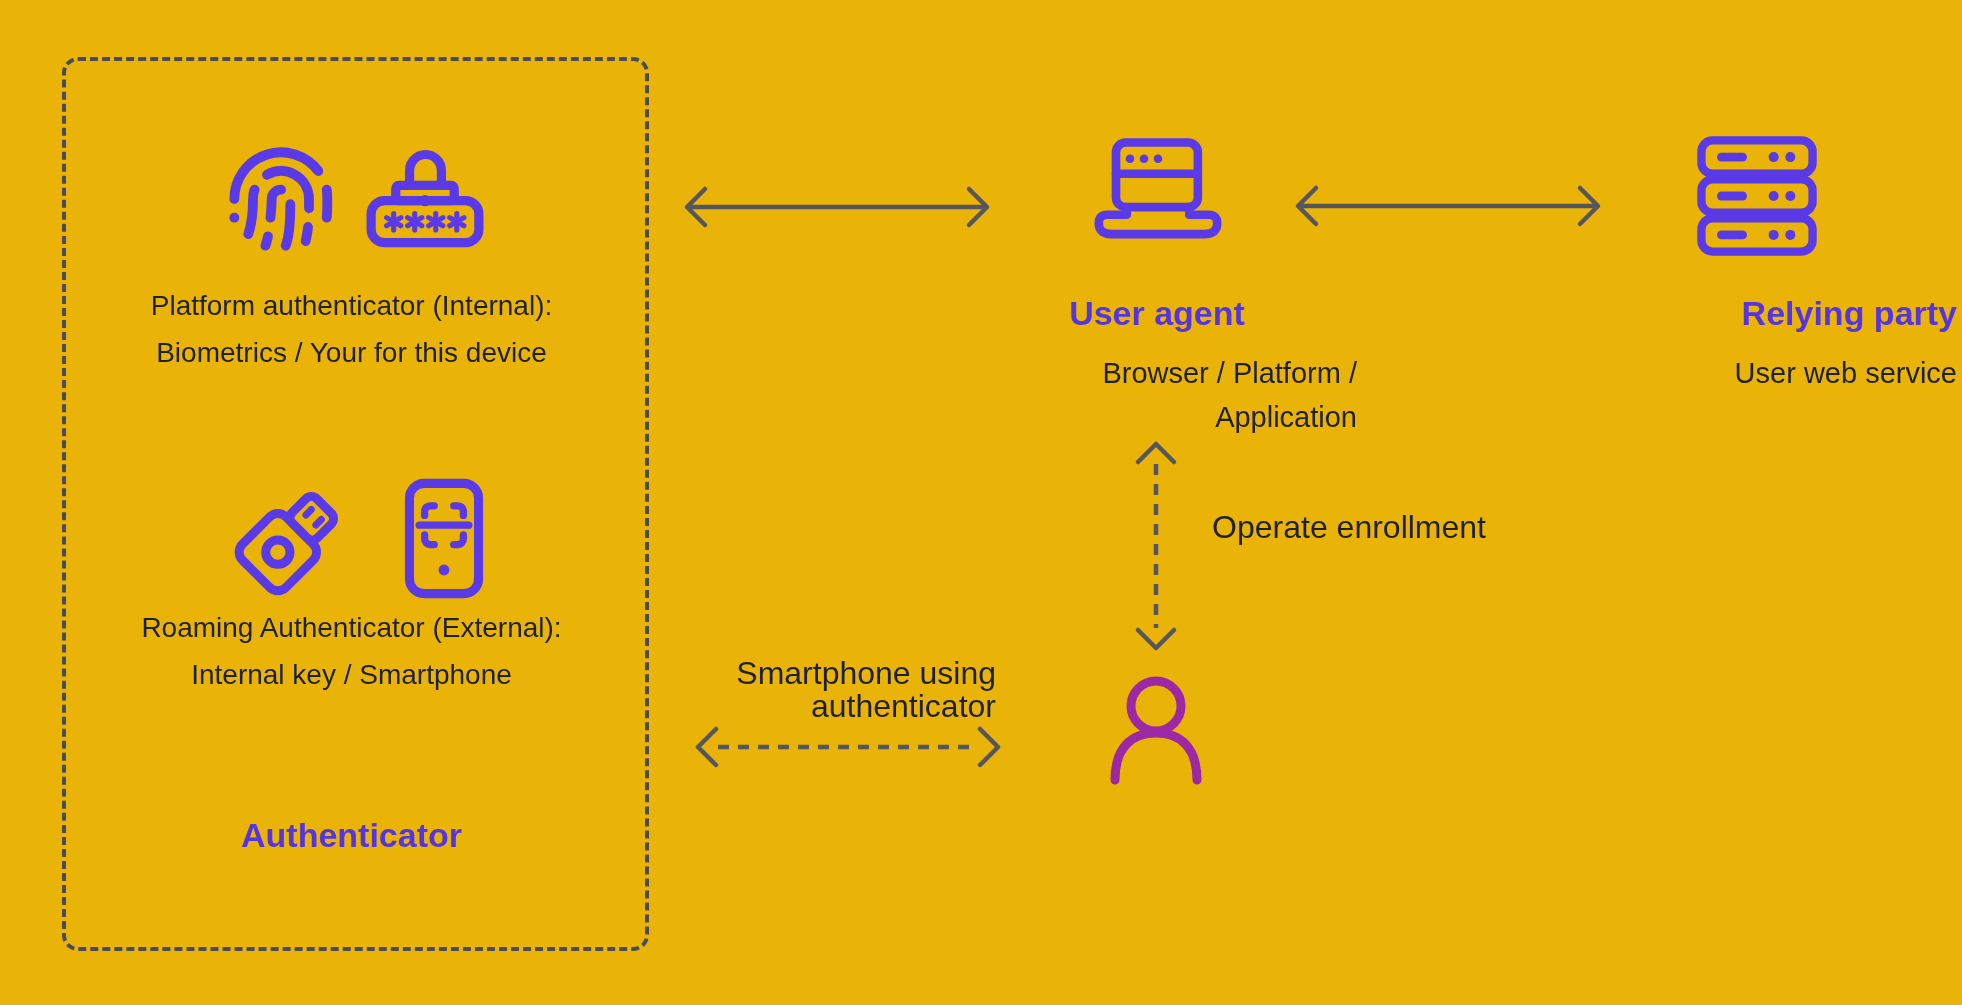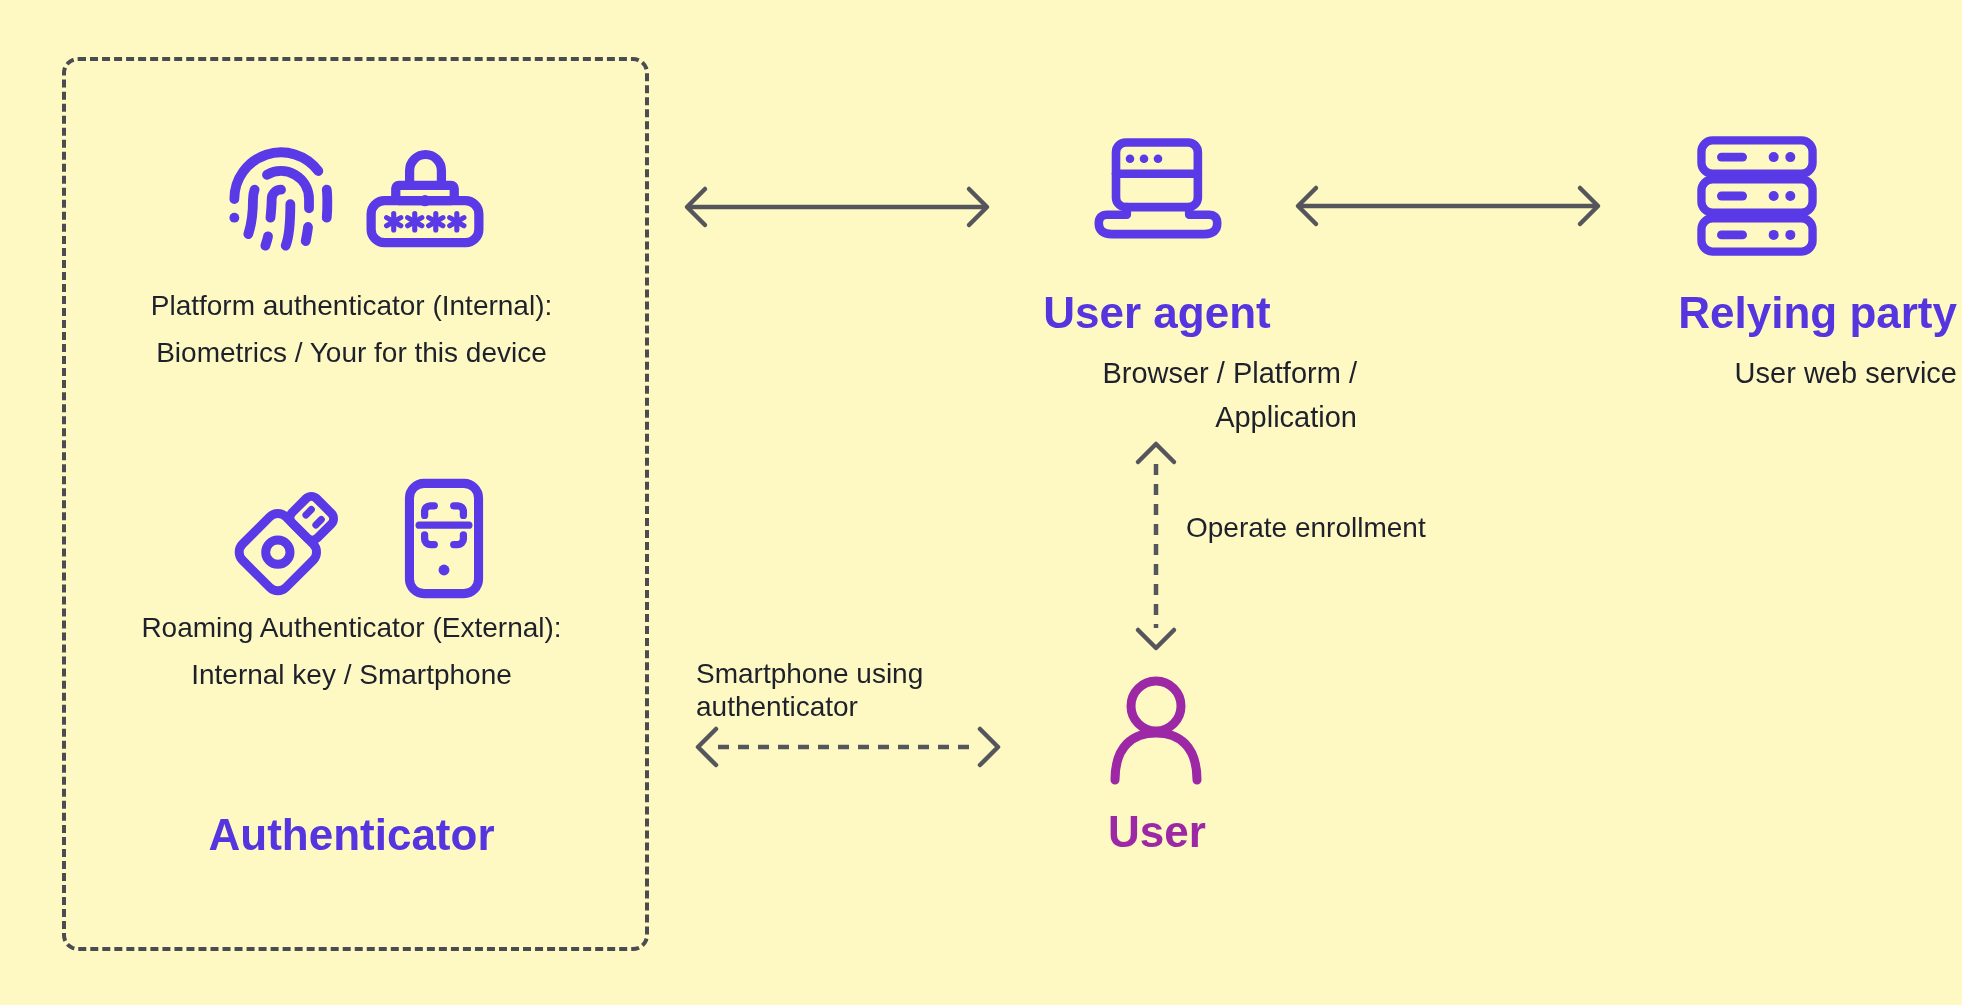--- a/index.html
+++ b/index.html
@@ -1,29 +1,29 @@
 <!DOCTYPE html>
 <html><head>
 <meta charset="utf-8">
 <style>
   html,body{margin:0;padding:0;background:#F7F7FA;}
   #canvas{
     position:relative;width:1962px;height:1005px;overflow:hidden;
-    background:#fef9c3;
+    background:#eab308;
     font-family:"Liberation Sans",sans-serif;
     color:#1E212B;
   }
   .abs{position:absolute;}
   .auth-box{
     left:62px;top:57px;width:579px;height:886px;
     border:4px dashed #4B4C51;border-radius:16px;
   }
   .body-text{font-size:28px;line-height:47px;text-align:center;color:#1E212B;}
-  .annot-text{font-size:28px;line-height:33px;text-align:left;color:#1E212B;}
-  .heading{font-size:44px;line-height:46px;font-weight:700;text-align:center;color:#5535DF;}
+  .annot-text{font-size:32px;line-height:33px;text-align:right;color:#1E212B;}
+  .heading{font-size:34px;line-height:46px;font-weight:700;text-align:center;color:#5535DF;}
   .heading.magenta{color:#9C28A6;}
   .subtitle{font-size:29px;line-height:44px;text-align:right;color:#1E212B;}
   svg{display:block;}
 </style>
 </head>
 <body>
 
 <div id="canvas">
 
   <div class="abs auth-box"></div>
@@ -161,15 +161,14 @@
   <svg class="abs" style="left:688px;top:725px;" width="320" height="44" viewBox="0 0 320 44" fill="none" stroke="#55565B" stroke-width="4.5" stroke-linecap="round" stroke-linejoin="round">
     <path d="M28 4 L10 22 L28 40"></path>
     <path d="M292 4 L310 22 L292 40"></path>
     <line x1="30" y1="22" x2="290" y2="22" stroke-dasharray="11 9" stroke-linecap="butt"></line>
   </svg>
 
   <svg class="abs" style="left:1106px;top:676px;" width="100" height="112" viewBox="0 0 100 112" fill="none" stroke="#9C28A6" stroke-width="9" stroke-linecap="round" stroke-linejoin="round">
     <circle cx="50" cy="30" r="25"></circle>
     <path d="M9 104 C9 70 27 57 50 57 C73 57 91 70 91 104"></path>
   </svg>
-  <div class="abs heading magenta" style="left:957px;top:809px;width:400px;">User</div>
 
 </div>
 
 </body></html>

